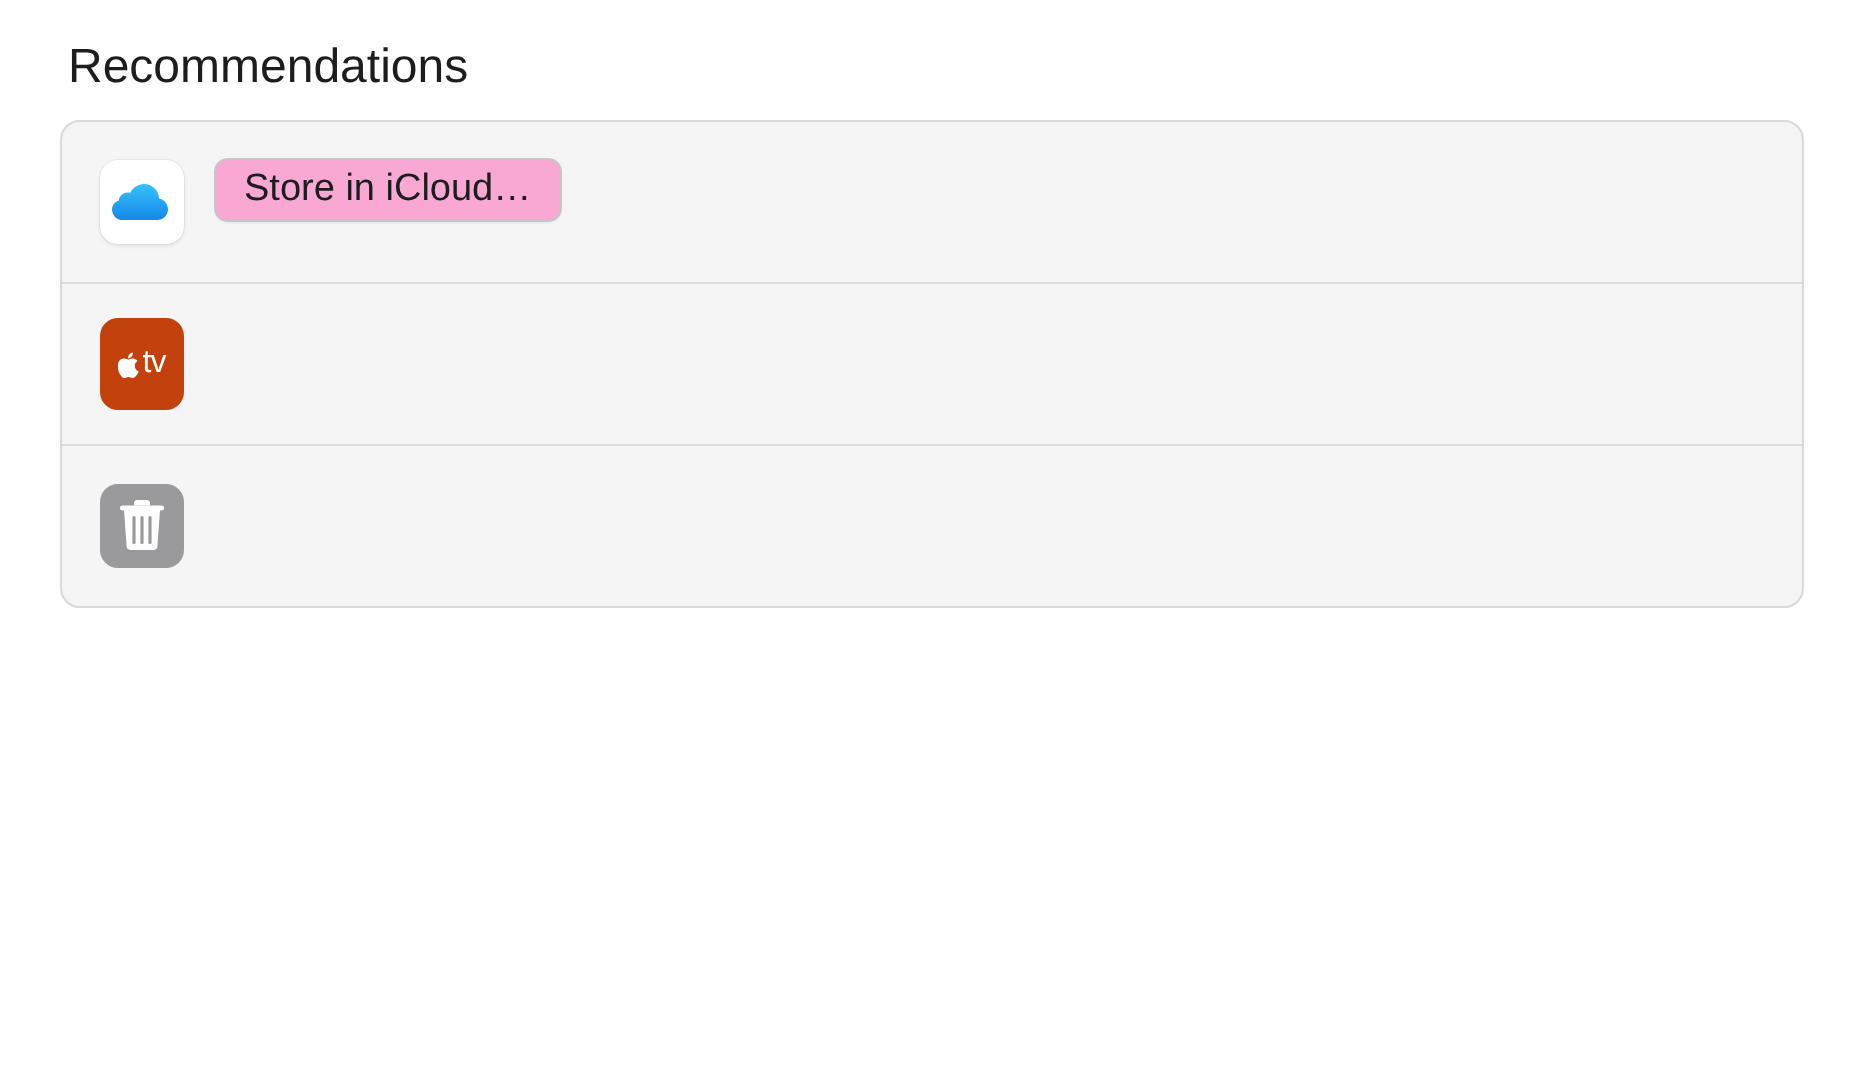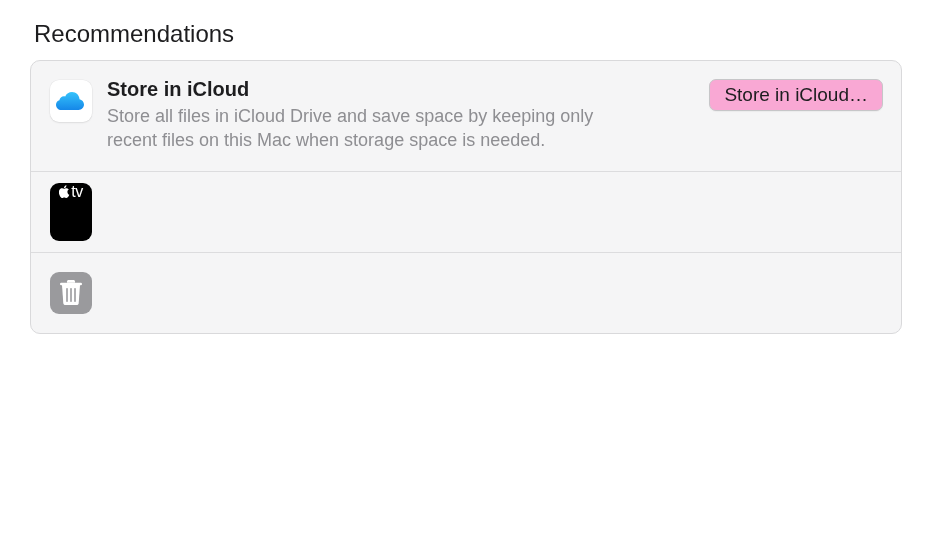--- a/index.html
+++ b/index.html
@@ -52,25 +52,25 @@
       height: 42px;
       background: #ffffff;
       border-radius: 9px;
       display: flex;
       align-items: center;
       justify-content: center;
       box-shadow: 0 1px 2px rgba(0,0,0,0.08), 0 0 0 0.5px rgba(0,0,0,0.05);
     }
     .icon-tv {
       width: 42px;
-      height: 58px;
-      background: #000000;
+      height: 46px;
+      background: #c2410c;
       border-radius: 9px;
       display: flex;
-      align-items: flex-start;
+      align-items: center;
       justify-content: center;
       color: #ffffff;
     }
     .icon-trash {
       width: 42px;
       height: 42px;
       background: #9a9a9d;
       border-radius: 9px;
       display: flex;
       align-items: center;
@@ -133,24 +133,20 @@
           <defs>
             <linearGradient id="cloudGrad" x1="0" y1="0" x2="0" y2="1">
               <stop offset="0%" stop-color="#35c3fb"></stop>
               <stop offset="100%" stop-color="#1587e8"></stop>
             </linearGradient>
           </defs>
           <path d="M23.5 8.2c-.1-4-3.4-7.2-7.5-7.2-3 0-5.6 1.8-6.8 4.4-.4-.1-.9-.2-1.3-.2-2.3 0-4.2 1.7-4.5 4C1.5 9.7 0 11.5 0 13.7 0 16.6 2.4 19 5.3 19h17.3c3 0 5.4-2.4 5.4-5.4 0-2.7-2-5-4.5-5.4z" fill="url(#cloudGrad)"></path>
         </svg>
       </div>
     </div>
-    <div class="text-col">
-      <div class="row-title">Store in iCloud</div>
-      <div class="row-desc">Store all files in iCloud Drive and save space by keeping only recent files on this Mac when storage space is needed.</div>
-    </div>
     <div class="action-col">
       <button class="action">Store in iCloud…</button>
     </div>
   </div>
 
   <div class="row">
     <div class="icon-wrap">
       <div class="icon-tv">
         <span class="tv-text">
           <svg width="11" height="13" viewBox="0 0 11 13" fill="#ffffff">

